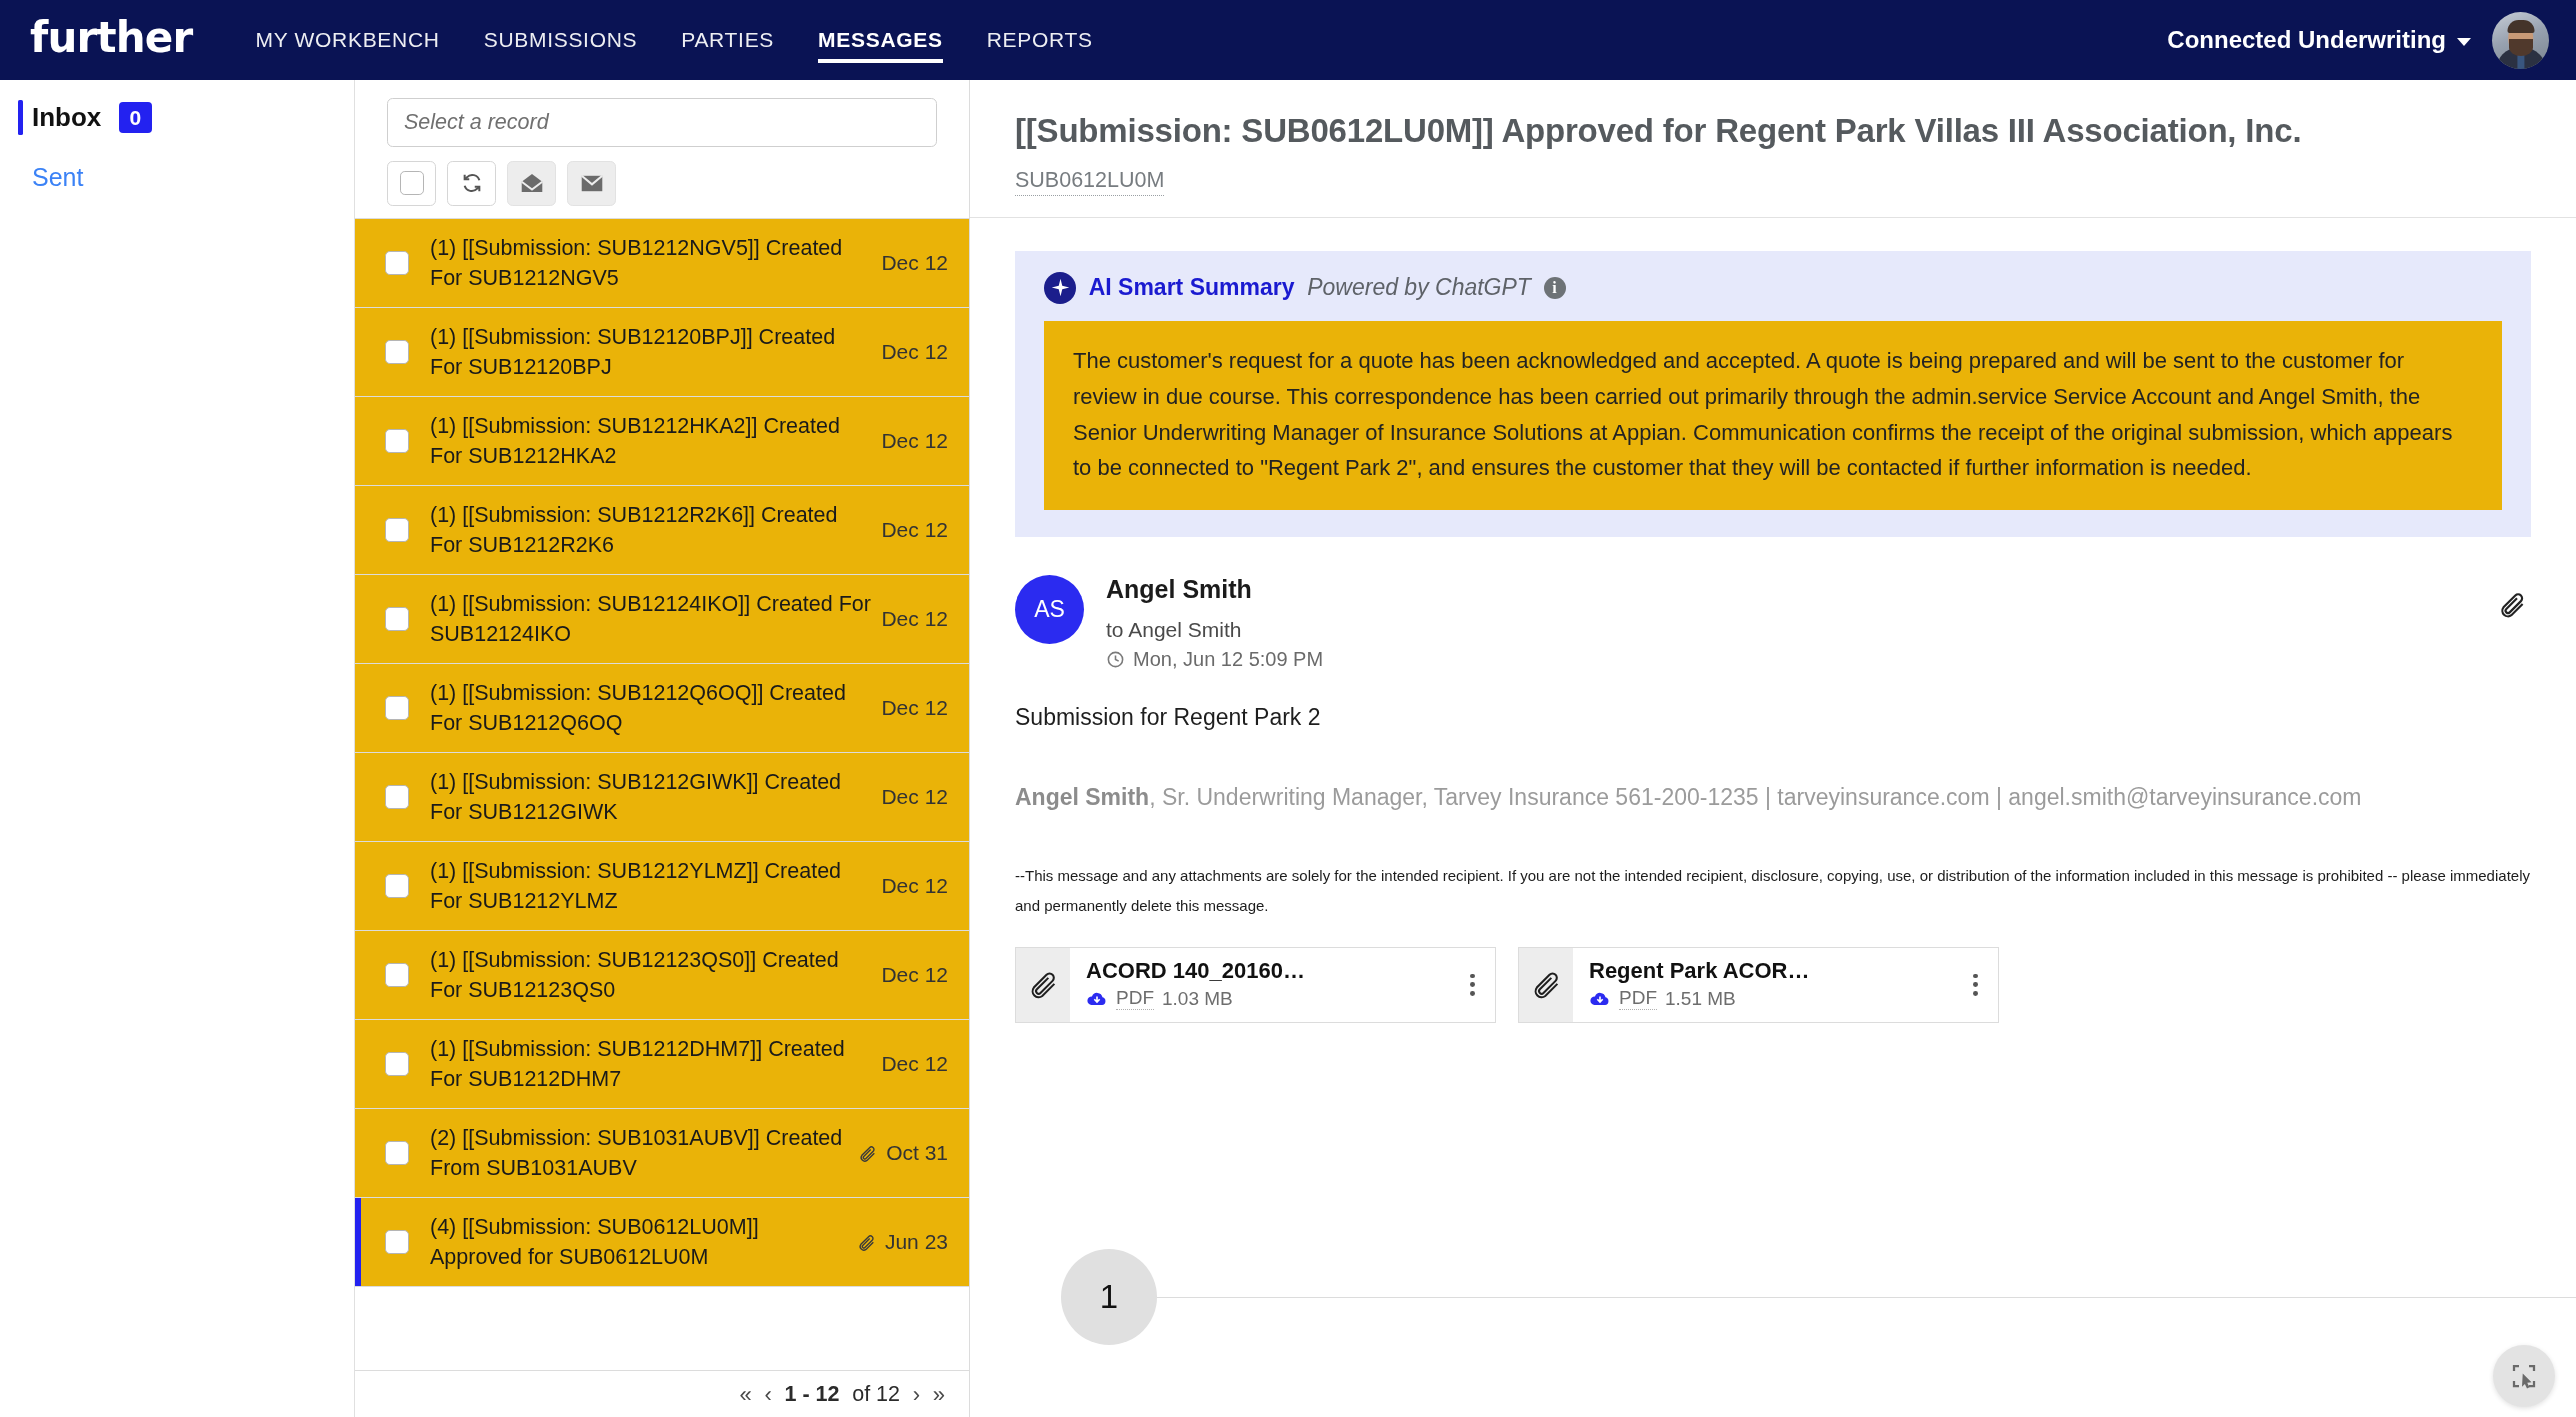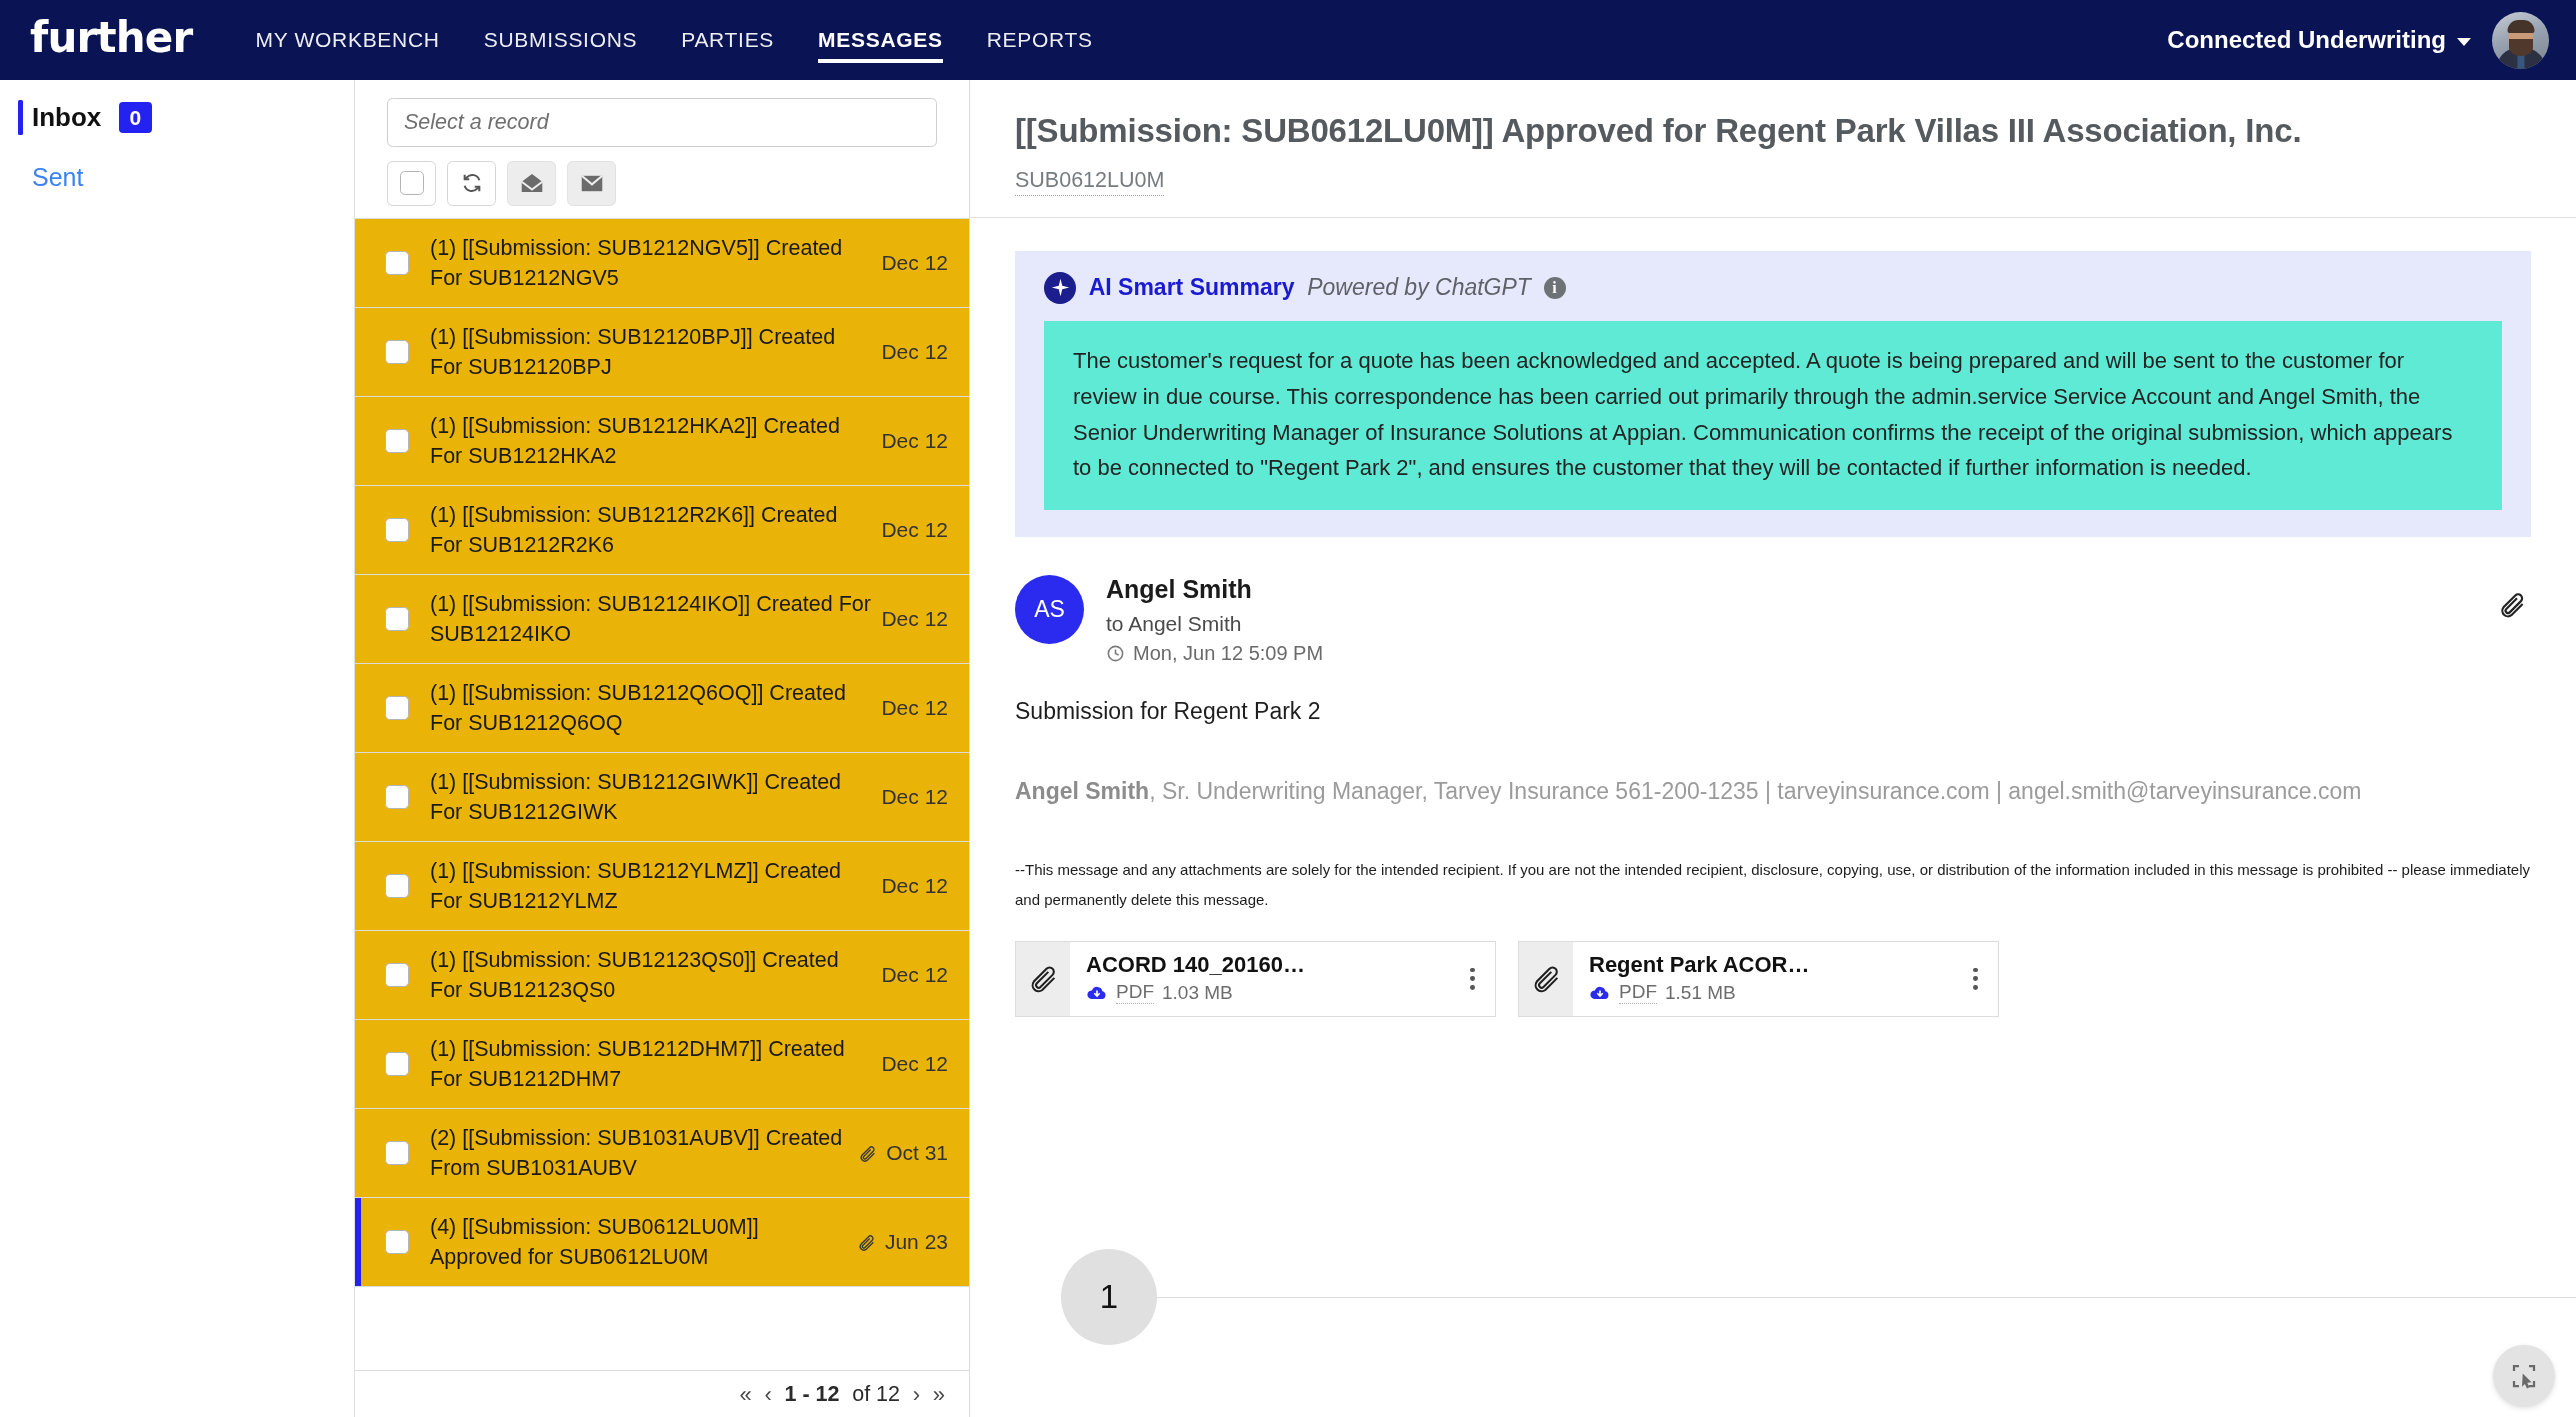--- a/index.html
+++ b/index.html
@@ -256,40 +256,40 @@
   .ai-powered { font-size: 23px; font-style: italic; color: #5e6268; }
   .info-dot {
     width: 22px; height: 22px; border-radius: 50%;
     background: #6d7276; color: #fff;
     font-size: 16px; font-weight: 700;
     display: flex; align-items: center; justify-content: center;
     font-family: "Liberation Serif", serif;
     cursor: pointer; flex: none;
   }
   .ai-text {
-    background: #5eead4;
+    background: #eab308;
     padding: 22px 29px 24px 29px;
     font-size: 22px; line-height: 1.62; color: #232323;
   }
 
   
   .sender {
     display: flex; align-items: flex-start;
     margin-top: 38px;
     position: relative;
   }
   .sender-avatar {
     width: 69px; height: 69px; border-radius: 50%;
     background: #2b2bf0; color: #fff;
     display: flex; align-items: center; justify-content: center;
     font-size: 23px; font-weight: 500;
     flex: none; margin-right: 22px;
   }
   .sender-name { font-size: 25px; font-weight: 700; color: #1b1b1b; }
-  .sender-to { font-size: 21px; color: #4a4a4a; margin-top: 8px; }
+  .sender-to { font-size: 21px; color: #4a4a4a; margin-top: 14px; }
   .sender-time {
     font-size: 20px; color: #6a6a6a; margin-top: 6.4px;
     display: flex; align-items: center; gap: 8px;
   }
   .clock-ico { width: 19px; height: 19px; flex: none; }
   .attach-top { position: absolute; right: 4.8px; top: 16px; cursor: pointer; }
 
   .msg-subject { font-size: 23px; color: #1e1e1e; margin-top: 33px; }
   .signature {
     margin-top: 49px;

